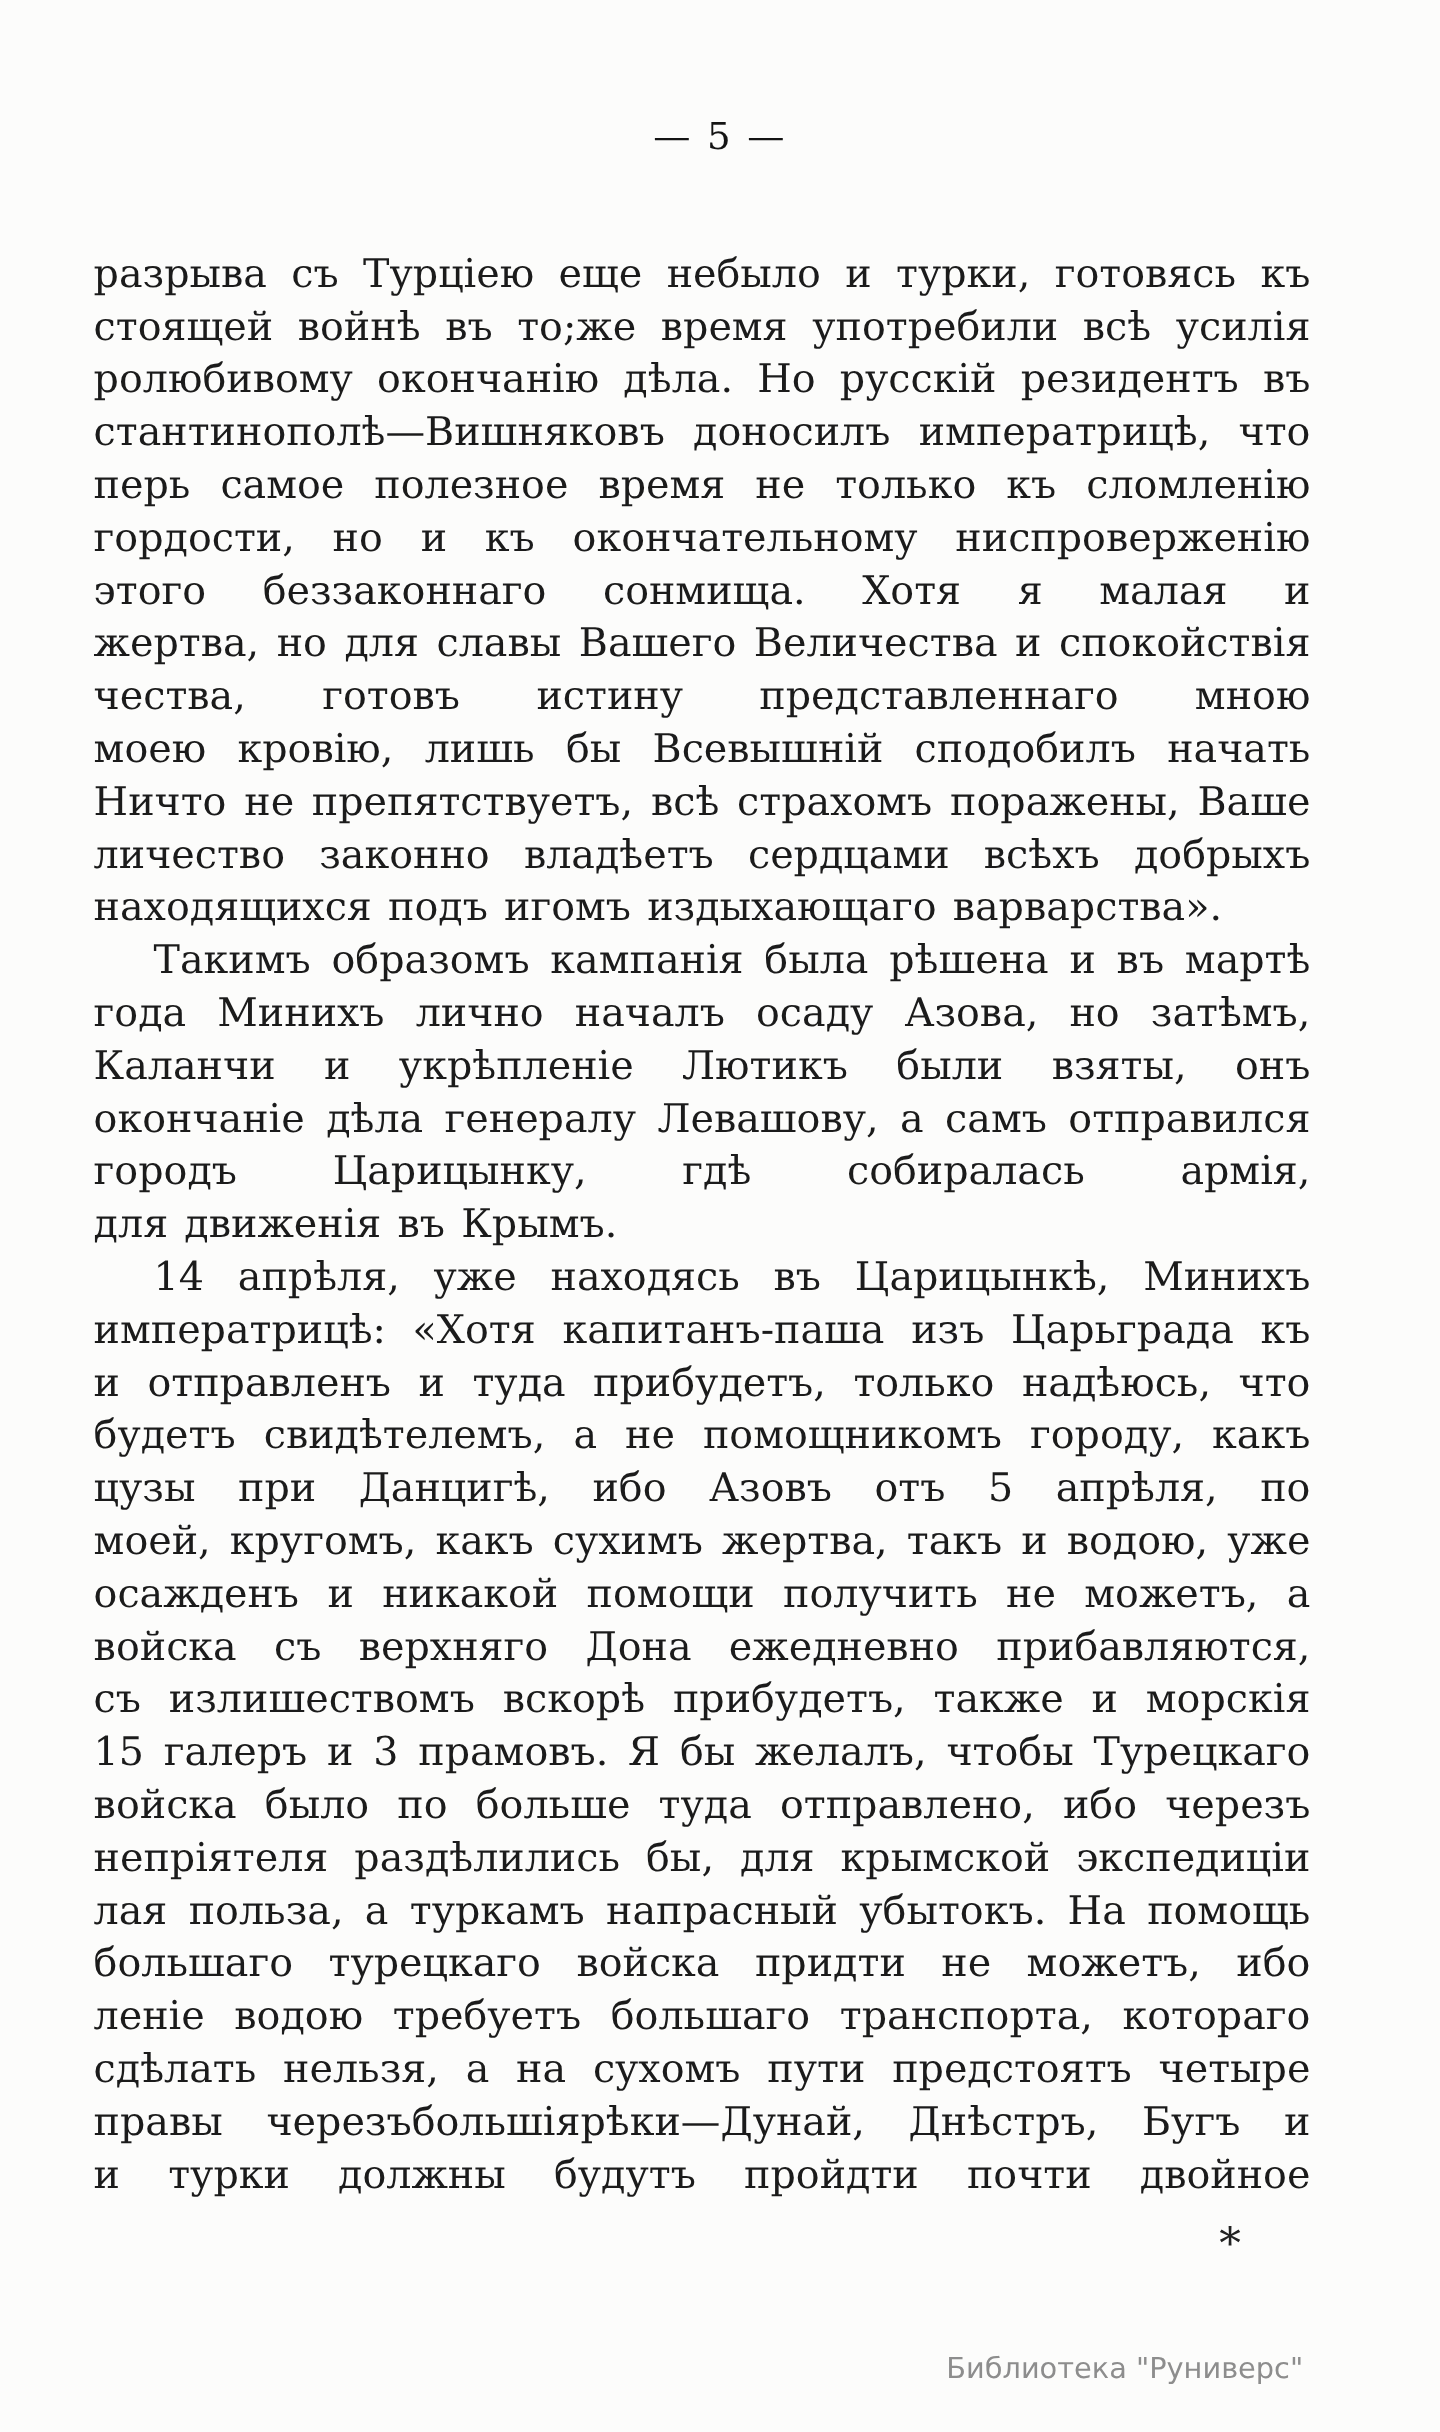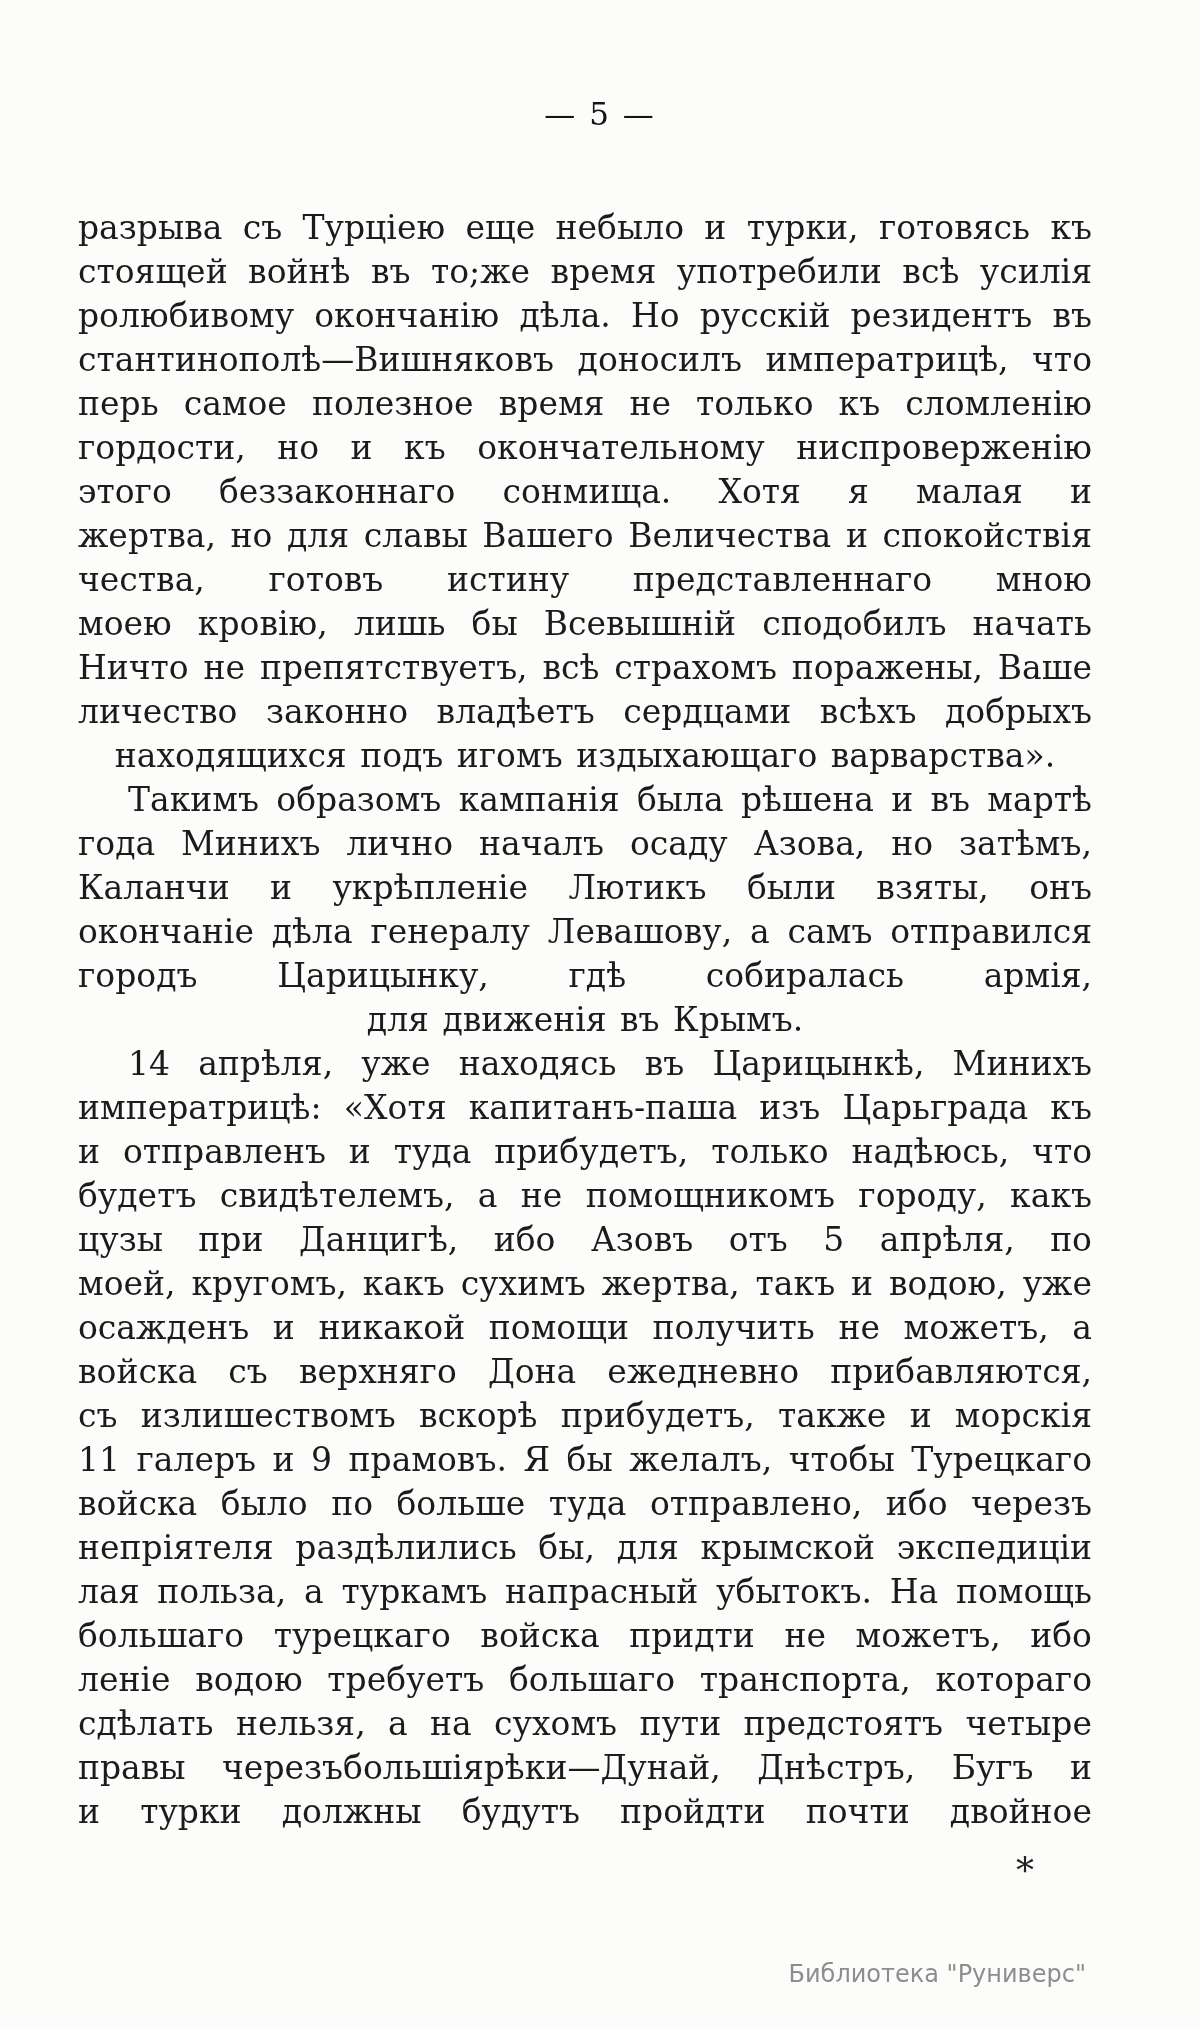--- a/index.html
+++ b/index.html
@@ -30,21 +30,21 @@
   .para{margin:0;padding:0;}
   .line{
     height:44px;
     overflow:hidden;
     white-space:normal;
   }
   
   .line.j{text-align:justify;}
   .line.j::after{content:"";display:inline-block;width:100%;height:0;}
   .line.first{text-indent:50px;}
-  .line.last{text-align:center;}
+  .line.last{text-align:left;}
   .footnote-mark{
     position:absolute;
     left:1016px;top:1850px;
     font-size:36px;
     color:#222;
   }
   .watermark{
     position:absolute;
     left:0;top:1960px;
     width:1086px;
@@ -91,21 +91,21 @@
     <div class="para">
       <div class="line j first">14 апрѣля, уже находясь въ Царицынкѣ, Минихъ писалъ</div>
       <div class="line j">императрицѣ: «Хотя капитанъ-паша изъ Царьграда къ Азову</div>
       <div class="line j">и отправленъ и туда прибудетъ, только надѣюсь, что онъ</div>
       <div class="line j">будетъ свидѣтелемъ, а не помощникомъ городу, какъ фран-</div>
       <div class="line j">цузы при Данцигѣ, ибо Азовъ отъ 5 апрѣля, по диспозиціи</div>
       <div class="line j">моей, кругомъ, какъ сухимъ жертва, такъ и водою, уже</div>
       <div class="line j">осажденъ и никакой помощи получить не можетъ, а наши</div>
       <div class="line j">войска съ верхняго Дона ежедневно прибавляются, артиллеріи</div>
       <div class="line j">съ излишествомъ вскорѣ прибудетъ, также и морскія суда</div>
-      <div class="line j">11 галеръ и 9 прамовъ. Я бы желалъ, чтобы Турецкаго</div>
+      <div class="line j">15 галеръ и 3 прамовъ. Я бы желалъ, чтобы Турецкаго</div>
       <div class="line j">войска было по больше туда отправлено, ибо черезъ это силы</div>
       <div class="line j">непріятеля раздѣлились бы, для крымской экспедиціи не ма-</div>
       <div class="line j">лая польза, а туркамъ напрасный убытокъ. На помощь Крыму</div>
       <div class="line j">большаго турецкаго войска придти не можетъ, ибо отправ-</div>
       <div class="line j">леніе водою требуетъ большаго транспорта, котораго скоро</div>
       <div class="line j">сдѣлать нельзя, а на сухомъ пути предстоятъ четыре пере-</div>
       <div class="line j">правы черезъбольшіярѣки—Дунай, Днѣстръ, Бугъ и Днѣпръ,</div>
       <div class="line j">и турки должны будутъ пройдти почти двойное разстояніе</div>
     </div>
 

